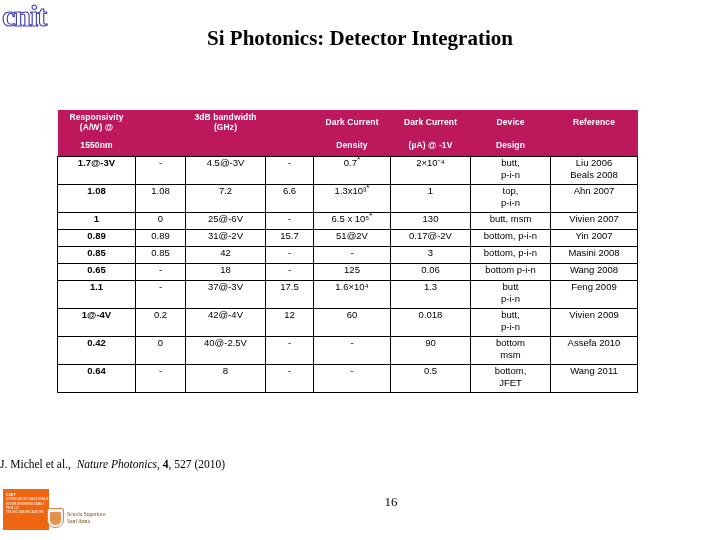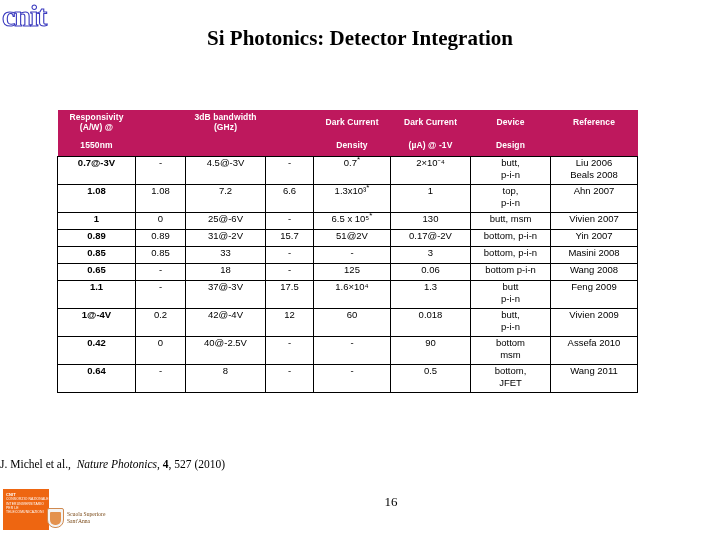--- a/index.html
+++ b/index.html
@@ -239,21 +239,21 @@
         <td>1550nm</td>
         <td></td>
         <td></td>
         <td></td>
         <td>Density</td>
         <td>(µA) @ -1V</td>
         <td>Design</td>
         <td></td>
       </tr>
       <tr class="body-row r1">
-        <td class="c0">0.7@-3V</td>
+        <td class="c0">1.7@-3V</td>
         <td>-</td>
         <td>4.5@-3V</td>
         <td>-</td>
         <td>0.7<span class="star">*</span></td>
         <td>2×10⁻⁴</td>
         <td class="left">butt,<br>p-i-n</td>
         <td class="left">Liu 2006<br>Beals 2008</td>
       </tr>
       <tr class="body-row r1">
         <td class="c0">1.08</td>
@@ -281,21 +281,21 @@
         <td>31@-2V</td>
         <td>15.7</td>
         <td>51@2V</td>
         <td>0.17@-2V</td>
         <td class="left">bottom, p-i-n</td>
         <td class="left">Yin 2007</td>
       </tr>
       <tr class="body-row r2">
         <td class="c0">0.85</td>
         <td>0.85</td>
-        <td>33</td>
+        <td>42</td>
         <td>-</td>
         <td>-</td>
         <td>3</td>
         <td class="left">bottom, p-i-n</td>
         <td class="left">Masini 2008</td>
       </tr>
       <tr class="body-row r2">
         <td class="c0">0.65</td>
         <td>-</td>
         <td>18</td>

